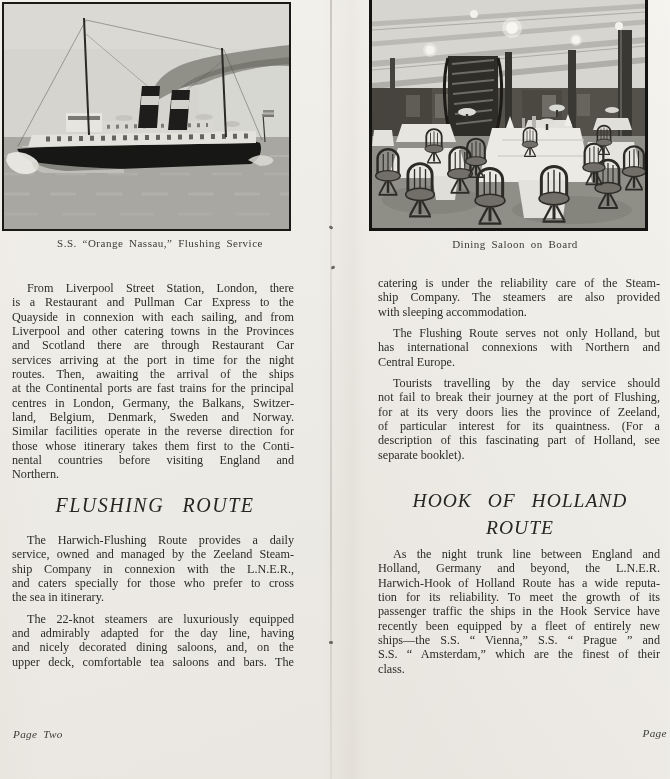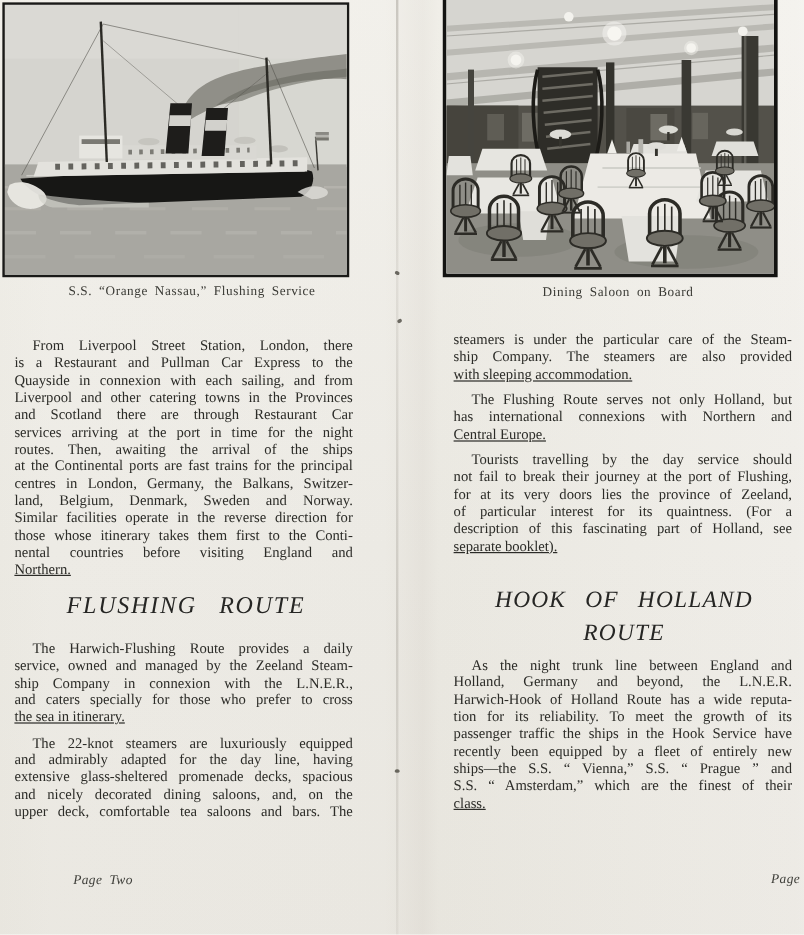--- a/index.html
+++ b/index.html
@@ -19,26 +19,26 @@
   .left-caption{left:10px;top:237px;width:300px;}
   .right-caption{left:370px;top:238px;width:290px;}
   .text-block{position:absolute;font-size:12.2px;line-height:14.35px;color:#2c2c28;word-spacing:-.2px;}
   .left-text-1{left:12px;top:281px;width:282px;}
   .left-text-2{left:12px;top:533px;width:282px;}
   .right-text-1{left:378px;top:276px;width:282px;}
   .right-text-2{left:378px;top:547px;width:282px;}
   .para{margin:0 0 7px 0;}
   .para:last-child{margin-bottom:0;}
   .line{text-align:justify;text-align-last:justify;}
-  .line.last{text-align-last:left;text-decoration:underline;}
+  .line.last{text-align-last:left;}
   .para.indent .line:first-child{text-indent:15px;}
   .route-heading{position:absolute;margin:0;font-weight:normal;text-align:center;color:#262624;font-style:italic;}
   .left-heading{left:0;top:494px;width:310px;font-size:20px;letter-spacing:1.5px;word-spacing:12px;}
   .right-heading{left:364px;top:487px;width:312px;font-size:19.5px;letter-spacing:1px;word-spacing:10px;line-height:27px;}
-  .page-footer{position:absolute;font-style:italic;font-size:11.2px;color:#3d3d38;letter-spacing:.3px;word-spacing:3px;margin-left:48px;}
+  .page-footer{position:absolute;font-style:italic;font-size:11.2px;color:#3d3d38;letter-spacing:.3px;word-spacing:3px;}
   .left-footer{left:13px;top:728px;}
   .right-footer{right:14px;top:727px;}
   .gutter-fold{position:absolute;left:330px;top:0;width:2px;height:779px;
     background:linear-gradient(180deg,rgba(140,135,125,.38) 0%,rgba(140,135,125,.14) 30%,rgba(140,135,125,.3) 68%,rgba(140,135,125,.1) 100%);}
   .speck{position:absolute;width:4px;height:3px;background:#55524a;border-radius:45%;opacity:.85;}
   .speck-1{left:329px;top:226px;transform:rotate(25deg);}
   .speck-2{left:331px;top:266px;transform:rotate(-30deg);}
   .speck-3{left:329px;top:641px;}
 </style>
 </head>
@@ -119,21 +119,20 @@
         <div class="para indent">
           <div class="line">The Harwich-Flushing Route provides a daily</div>
           <div class="line">service, owned and managed by the Zeeland Steam-</div>
           <div class="line">ship Company in connexion with the L.N.E.R.,</div>
           <div class="line">and caters specially for those who prefer to cross</div>
           <div class="line last">the sea in itinerary.</div>
         </div>
         <div class="para indent">
           <div class="line">The 22-knot steamers are luxuriously equipped</div>
           <div class="line">and admirably adapted for the day line, having</div>
-          <div class="line">extensive glass-sheltered promenade decks, spacious</div>
           <div class="line">and nicely decorated dining saloons, and, on the</div>
           <div class="line">upper deck, comfortable tea saloons and bars. The</div>
         </div>
       </div>
 
     <div class="page-footer left-footer">Page Two</div>
   </div>
 
   <div class="gutter-fold"></div>
   <div class="speck speck-1"></div>
@@ -225,21 +224,21 @@
         <use href="#chair" transform="translate(62,146) scale(0.7)"></use>
         <use href="#chair" transform="translate(158,142) scale(0.6)"></use>
         <use href="#chair" transform="translate(232,140) scale(0.6)"></use>
       </svg>
     </figure>
 
     <div class="photo-caption right-caption">Dining Saloon on Board</div>
 
     <div class="text-block right-text-1">
         <div class="para">
-          <div class="line">steamers is under the particular care of the Steam-</div>
+          <div class="line">catering is under the reliability care of the Steam-</div>
           <div class="line">ship Company. The steamers are also provided</div>
           <div class="line last">with sleeping accommodation.</div>
         </div>
         <div class="para indent">
           <div class="line">The Flushing Route serves not only Holland, but</div>
           <div class="line">has international connexions with Northern and</div>
           <div class="line last">Central Europe.</div>
         </div>
         <div class="para indent">
           <div class="line">Tourists travelling by the day service should</div>

